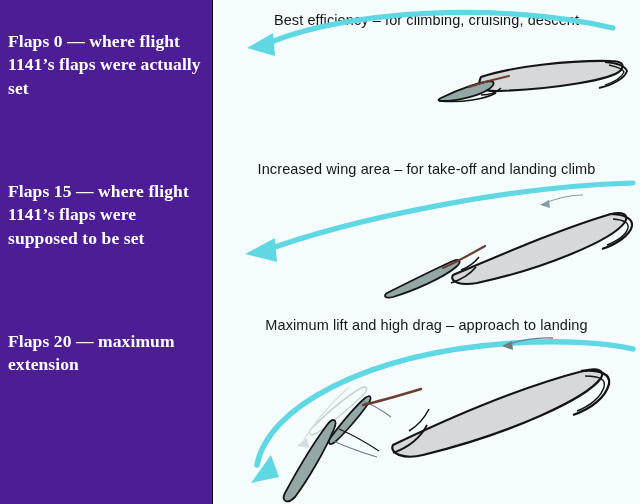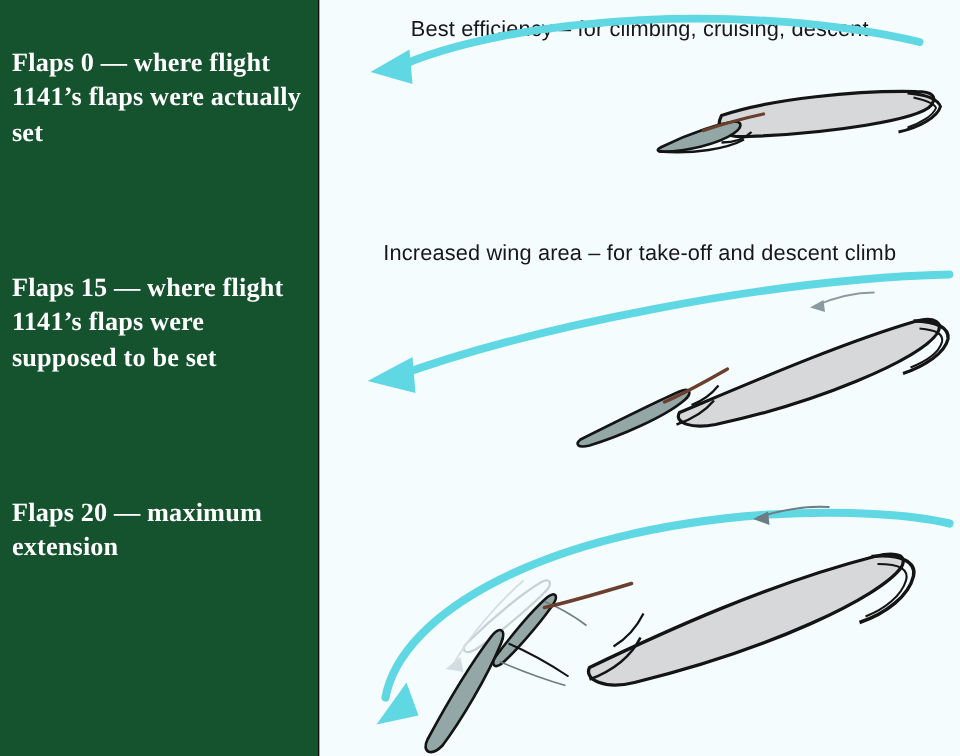--- a/index.html
+++ b/index.html
@@ -11,21 +11,21 @@
   }
   #page{
     position:relative;
     width:640px;height:504px;
     background:#f4fcfd;
   }
   
   #left-panel{
     position:absolute;left:0;top:0;
     width:213px;height:504px;
-    background:#14532d;
+    background:#4c1d95;
   }
   .flap-label{
     position:absolute;
     left:8px;
     width:200px;
     color:#ffffff;
     font-family:"Liberation Serif", serif;
     font-weight:bold;
     font-size:17.5px;
     line-height:1.33;
@@ -113,21 +113,21 @@
           <path d="M 226 101 C 250 103, 272 99, 283 93" fill="none" stroke="#141414" stroke-width="1.6"></path>
 
           <path d="M 268 95 C 278 95, 284 92, 288 88" fill="none" stroke="#141414" stroke-width="1.6"></path>
         </g>
 
         <path d="M 256 87 C 268 83, 282 79, 296 76" fill="none" stroke="#6b3f2e" stroke-width="2.2" stroke-linecap="round"></path>
       </svg>
     </div>
 
     <div class="diagram-row" id="diagram-row-1">
-      <div class="row-caption" id="caption-1">Increased wing area – for take-off and descent climb</div>
+      <div class="row-caption" id="caption-1">Increased wing area – for take-off and landing climb</div>
 
       <svg class="row-svg" width="427" height="155" viewBox="0 0 427 155">
 
         <g>
           <path d="M 48 102 C 140 68, 300 36, 420 33" fill="none" stroke="#5fd8e4" stroke-width="5.2" stroke-linecap="round"></path>
           <path d="M 62 88 L 32 104 L 64 112 Z" fill="#5fd8e4"></path>
         </g>
 
         <g>
           <path d="M 240 125 C 290 104, 350 78, 398 64 C 410 61, 416 65, 412 72
@@ -146,20 +146,21 @@
 
           <path d="M 238 133 C 250 129, 258 123, 263 117" fill="none" stroke="#141414" stroke-width="1.6"></path>
           <path d="M 248 120 C 256 117, 262 112, 266 107" fill="none" stroke="#141414" stroke-width="1.5"></path>
         </g>
 
         <path d="M 230 118 C 244 112, 258 104, 272 96" fill="none" stroke="#6b3f2e" stroke-width="2.2" stroke-linecap="round"></path>
       </svg>
     </div>
 
     <div class="diagram-row" id="diagram-row-2">
+      <div class="row-caption" id="caption-2">Maximum lift and high drag – approach to landing</div>
 
       <svg class="row-svg" width="427" height="199" viewBox="0 0 427 199">
 
         <g>
           <path d="M 44 160 C 54 104, 150 48, 300 38 C 350 35, 396 38, 420 44" fill="none" stroke="#5fd8e4" stroke-width="5.4" stroke-linecap="round"></path>
           <path d="M 58 150 L 38 178 L 66 172 Z" fill="#5fd8e4"></path>
         </g>
 
         <g>
           <path d="M 180 140 C 230 116, 300 84, 370 66 C 386 62, 392 66, 388 73

